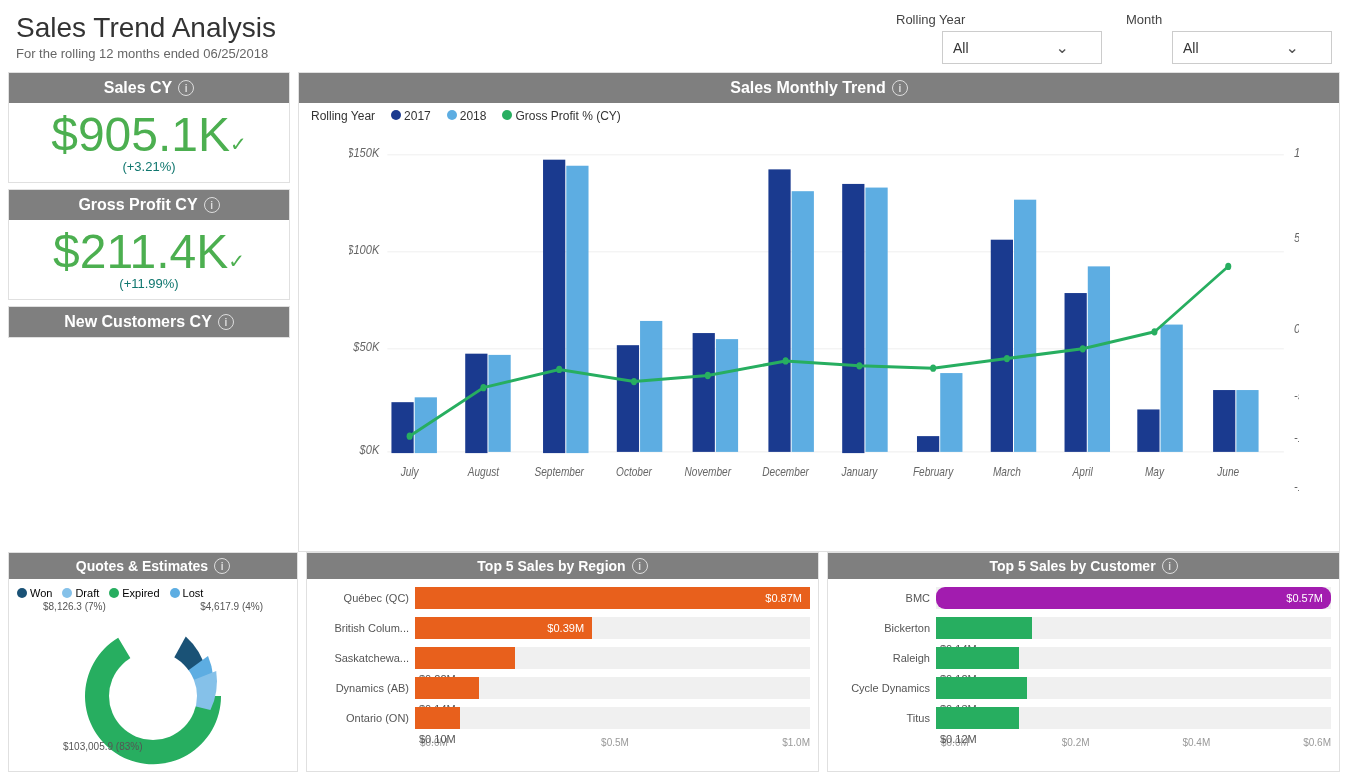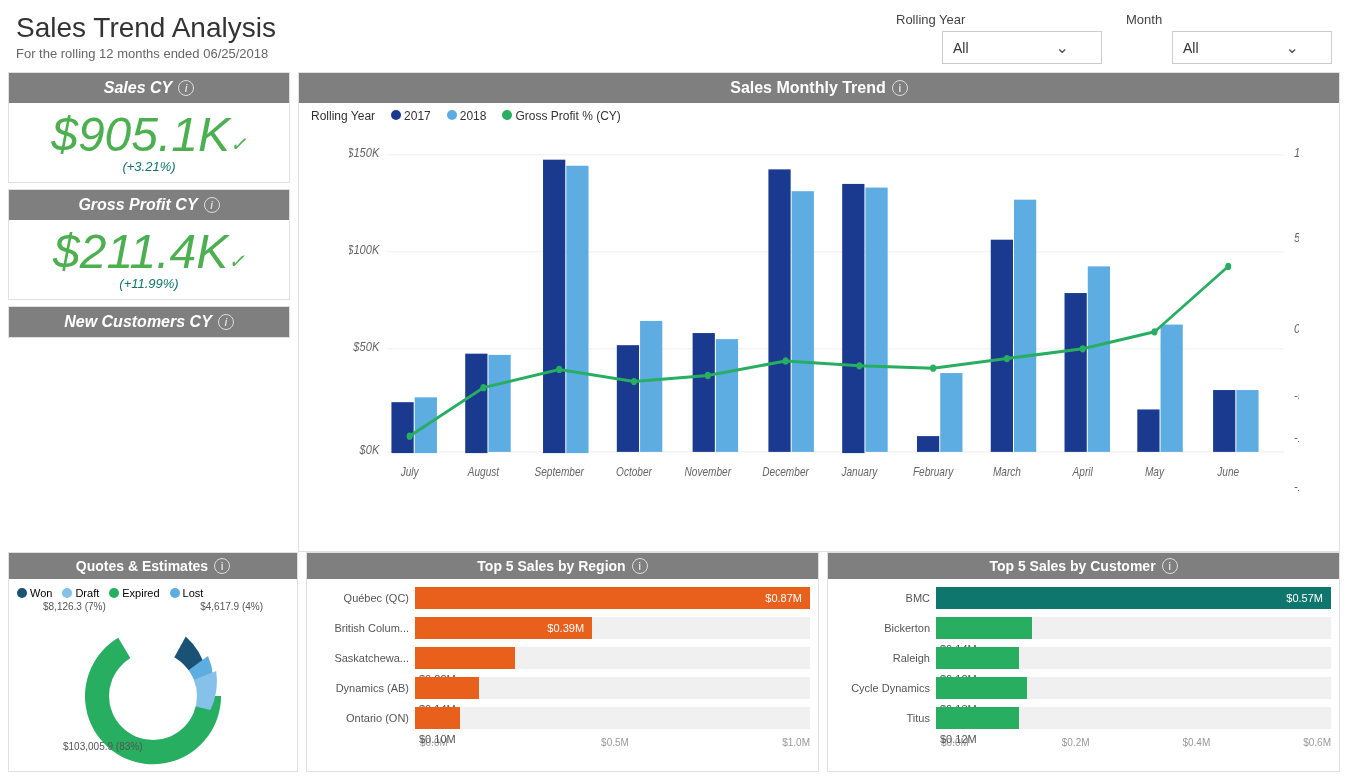--- a/index.html
+++ b/index.html
@@ -12,21 +12,21 @@
     .filters { display: flex; gap: 24px; align-items: flex-start; }
     .filter-group { display: flex; flex-direction: column; }
     .filter-label { font-size: 13px; color: #444; margin-bottom: 4px; }
     .filter-select { display: flex; align-items: center; border: 1px solid #ccc; padding: 6px 32px 6px 10px; min-width: 160px; font-size: 14px; color: #333; position: relative; cursor: pointer; background: #fff; margin-left: 46px; }
     .filter-select .chevron { margin-left: auto; font-size: 16px; color: #555; }
 
     .main-grid { display: grid; grid-template-columns: 290px 1fr; grid-template-rows: 480px 1fr; gap: 0; padding: 0 8px 8px 8px; height: calc(776px - 90px); }
 
     
     .kpi-panel { grid-column: 1; grid-row: 1; display: flex; flex-direction: column; gap: 0; padding-right: 8px; }
-    .kpi-card { background: #fff; border: 1px solid #e0e0e0; margin-bottom: 6px; font-style: italic; }
+    .kpi-card { background: #fff; border: 1px solid #e0e0e0; margin-bottom: 6px; }
     .kpi-header { background: #7f7f7f; color: #fff; font-size: 16px; font-weight: 600; text-align: center; padding: 6px 8px; display: flex; align-items: center; justify-content: center; gap: 6px; }
     .kpi-value { color: #4CAF50; font-size: 48px; font-weight: 300; text-align: center; padding: 8px 4px 0 4px; line-height: 1; }
     .kpi-change { color: #0f766e; font-size: 13px; text-align: center; padding-bottom: 8px; }
     .kpi-value-small { color: #4CAF50; font-size: 52px; font-weight: 300; text-align: center; padding: 6px 4px 0 4px; line-height: 1; }
     .info-icon { width: 16px; height: 16px; border: 1px solid #ddd; border-radius: 50%; font-size: 10px; display: inline-flex; align-items: center; justify-content: center; color: #ddd; flex-shrink: 0; }
 
     
     .chart-panel { grid-column: 2; grid-row: 1; border: 1px solid #e0e0e0; display: flex; flex-direction: column; }
     .chart-header { background: #7f7f7f; color: #fff; font-size: 16px; font-weight: 600; text-align: left; padding: 6px 8px; display: flex; align-items: center; justify-content: center; gap: 6px; }
     .chart-legend { display: flex; align-items: center; gap: 16px; padding: 6px 12px; font-size: 12px; color: #333; }
@@ -324,21 +324,21 @@
     <div class="bottom-panel">
       <div class="bottom-header">
         <span>Top 5 Sales by Customer</span>
         <span class="info-icon">i</span>
       </div>
       <div class="bottom-content">
         <div id="customer-bars">
             <div class="bar-row">
     <div class="bar-label">BMC</div>
     <div class="bar-track">
-      <div class="bar-fill" style="width:100%;background:#0f766e;">
+      <div class="bar-fill" style="width:100%;background:#a21caf;border-radius:9px;">
         <span class="bar-value">$0.57M</span>
       </div>
 
     </div>
   </div>
             <div class="bar-row">
     <div class="bar-label">Bickerton</div>
     <div class="bar-track">
       <div class="bar-fill" style="width:24.210526315789473%;background:#27ae60;">
         

